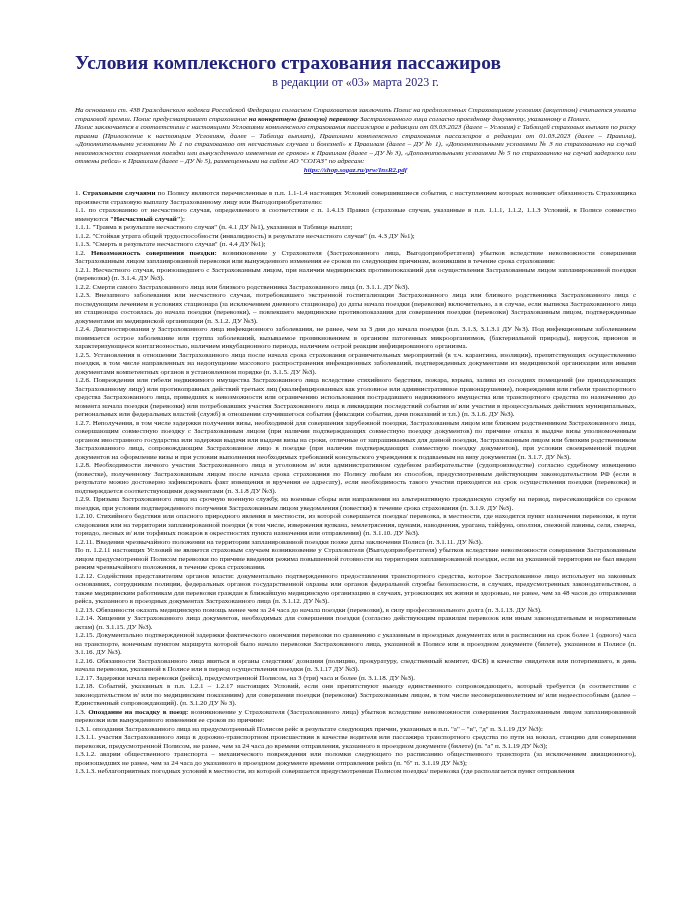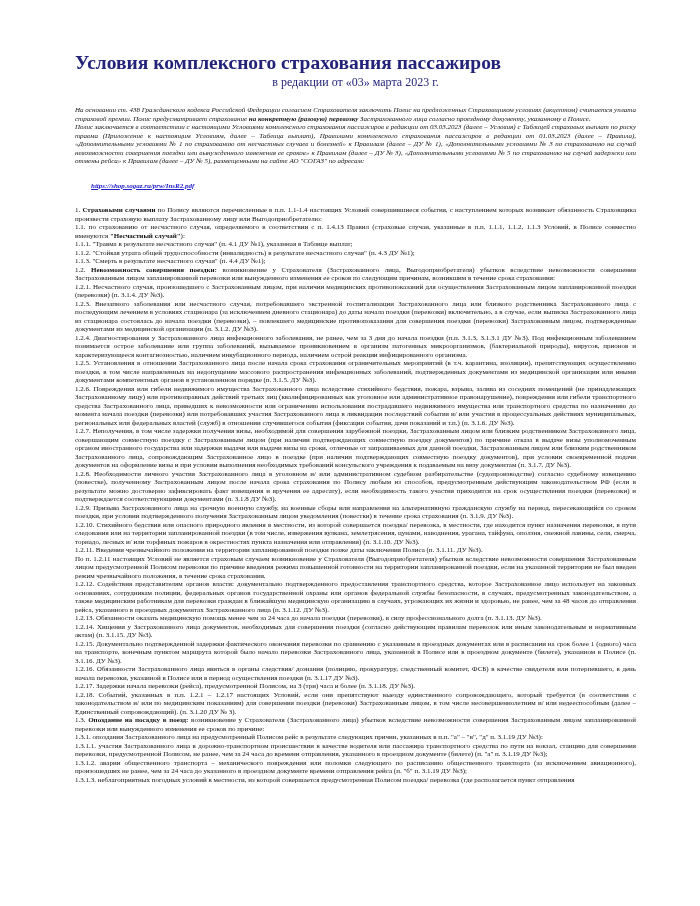--- a/index.html
+++ b/index.html
@@ -33,21 +33,21 @@
   .intro { margin-top: 17px; font-style: italic; }
   .para {
     margin: 0;
     font-size: 7px;
     line-height: 8.5px;
     text-align: justify;
     color: #141414;
     font-family: Liberation Serif, serif;
   }
   .b { font-weight: bold; }
-  .link-line { margin: 16px; font-size: 7px; line-height: 8.5px; }
+  .link-line { margin: 0; font-size: 7px; line-height: 8.5px; text-align: center; }
   .doc-link {
     color: #2222cc;
     font-style: italic;
     font-weight: bold;
     text-decoration: underline;
     font-family: "Liberation Serif", serif;
   }
   .body-block { margin-top: 15px; }
 </style>
 </head>
@@ -67,20 +67,21 @@
   </p>
 
   <div class="body-block">
       <p class="para"><span>1. </span><span class="b">Страховыми случаями</span><span> по Полису являются перечисленные в п.п. 1.1-1.4 настоящих Условий совершившиеся события, с наступлением которых возникает обязанность Страховщика произвести страховую выплату Застрахованному лицу или Выгодоприобретателю:</span></p>
       <p class="para"><span>1.1. по страхованию от несчастного случая, определяемого в соответствии с п. 1.4.13 Правил (страховые случаи, указанные в п.п. 1.1.1, 1.1.2, 1.1.3 Условий, в Полисе совместно именуются </span><span class="b">"Несчастный случай"</span><span>):</span></p>
       <p class="para"><span>1.1.1. "Травма в результате несчастного случая" (п. 4.1 ДУ №1), указанная в Таблице выплат;</span></p>
       <p class="para"><span>1.1.2. "Стойкая утрата общей трудоспособности (инвалидность) в результате несчастного случая" (п. 4.3 ДУ №1);</span></p>
       <p class="para"><span>1.1.3. "Смерть в результате несчастного случая" (п. 4.4 ДУ №1);</span></p>
       <p class="para"><span>1.2. </span><span class="b">Невозможность совершения поездки:</span><span> возникновение у Страхователя (Застрахованного лица, Выгодоприобретателя) убытков вследствие невозможности совершения Застрахованным лицом запланированной перевозки или вынужденного изменения ее сроков по следующим причинам, возникшим в течение срока страхования:</span></p>
       <p class="para"><span>1.2.1. Несчастного случая, произошедшего с Застрахованным лицом, при наличии медицинских противопоказаний для осуществления Застрахованным лицом запланированной поездки (перевозки) (п. 3.1.4. ДУ №3).</span></p>
+      <p class="para"><span>1.2.2. Смерти самого Застрахованного лица или близкого родственника Застрахованного лица (п. 3.1.1. ДУ №3).</span></p>
       <p class="para"><span>1.2.3. Внезапного заболевания или несчастного случая, потребовавшего экстренной госпитализации Застрахованного лица или близкого родственника Застрахованного лица с последующим лечением в условиях стационара (за исключением дневного стационара) до даты начала поездки (перевозки) включительно, а в случае, если выписка Застрахованного лица из стационара состоялась до начала поездки (перевозки), – повлекшего медицинские противопоказания для совершения поездки (перевозки) Застрахованным лицом, подтвержденные документами из медицинской организации (п. 3.1.2. ДУ №3).</span></p>
       <p class="para"><span>1.2.4. Диагностирования у Застрахованного лица инфекционного заболевания, не ранее, чем за 3 дня до начала поездки (п.п. 3.1.3, 3.1.3.1 ДУ №3). Под инфекционным заболеванием понимается острое заболевание или группа заболеваний, вызываемое проникновением в организм патогенных микроорганизмов, (бактериальной природы), вирусов, прионов и характеризующееся контагиозностью, наличием инкубационного периода, наличием острой реакции инфицированного организма.</span></p>
       <p class="para"><span>1.2.5. Установления в отношении Застрахованного лица после начала срока страхования ограничительных мероприятий (в т.ч. карантина, изоляции), препятствующих осуществлению поездки, в том числе направленных на недопущение массового распространения инфекционных заболеваний, подтвержденных документами из медицинской организации или иными документами компетентных органов в установленном порядке (п. 3.1.5. ДУ №3).</span></p>
       <p class="para"><span>1.2.6. Повреждения или гибели недвижимого имущества Застрахованного лица вследствие стихийного бедствия, пожара, взрыва, залива из соседних помещений (не принадлежащих Застрахованному лицу) или противоправных действий третьих лиц (квалифицированных как уголовное или административное правонарушение), повреждения или гибели транспортного средства Застрахованного лица, приведших к невозможности или ограничению использования пострадавшего недвижимого имущества или транспортного средства по назначению до момента начала поездки (перевозки) или потребовавших участия Застрахованного лица в ликвидации последствий события и/ или участия в процессуальных действиях муниципальных, региональных или федеральных властей (служб) в отношении случившегося события (фиксации события, дачи показаний и т.п.) (п. 3.1.6. ДУ №3).</span></p>
       <p class="para"><span>1.2.7. Неполучения, в том числе задержки получения визы, необходимой для совершения зарубежной поездки, Застрахованным лицом или близким родственником Застрахованного лица, совершающим совместную поездку с Застрахованным лицом (при наличии подтверждающих совместную поездку документов) по причине отказа в выдаче визы уполномоченным органом иностранного государства или задержки выдачи или выдачи визы на сроки, отличные от запрашиваемых для данной поездки, Застрахованным лицом или близким родственником Застрахованного лица, сопровождающим Застрахованное лицо в поездке (при наличии подтверждающих совместную поездку документов), при условии своевременной подачи документов на оформление визы и при условии выполнения необходимых требований консульского учреждения к подаваемым на визу документам (п. 3.1.7. ДУ №3).</span></p>
       <p class="para"><span>1.2.8. Необходимости личного участия Застрахованного лица в уголовном и/ или административном судебном разбирательстве (судопроизводстве) согласно судебному извещению (повестке), полученному Застрахованным лицом после начала срока страхования по Полису любым из способов, предусмотренным действующим законодательством РФ (если в результате можно достоверно зафиксировать факт извещения и вручения ее адресату), если необходимость такого участия приходится на срок осуществления поездки (перевозки) и подтверждается соответствующими документами (п. 3.1.8 ДУ №3).</span></p>
       <p class="para"><span>1.2.9. Призыва Застрахованного лица на срочную военную службу, на военные сборы или направления на альтернативную гражданскую службу на период, пересекающийся со сроком поездки, при условии подтвержденного получения Застрахованным лицом уведомления (повестки) в течение срока страхования (п. 3.1.9. ДУ №3).</span></p>
       <p class="para"><span>1.2.10. Стихийного бедствия или опасного природного явления в местности, из которой совершается поездка/ перевозка, в местности, где находится пункт назначения перевозки, в пути следования или на территории запланированной поездки (в том числе, извержения вулкана, землетрясения, цунами, наводнения, урагана, тайфуна, оползня, снежной лавины, селя, смерча, торнадо, лесных и/ или торфяных пожаров в окрестностях пункта назначения или отправления) (п. 3.1.10. ДУ №3).</span></p>
       <p class="para"><span>1.2.11. Введения чрезвычайного положения на территории запланированной поездки позже даты заключения Полиса (п. 3.1.11. ДУ №3).</span></p>
       <p class="para"><span>По п. 1.2.11 настоящих Условий не является страховым случаем возникновение у Страхователя (Выгодоприобретателя) убытков вследствие невозможности совершения Застрахованным лицом предусмотренной Полисом перевозки по причине введения режима повышенной готовности на территории запланированной поездки, если на указанной территории не был введен режим чрезвычайного положения, в течение срока страхования.</span></p>

